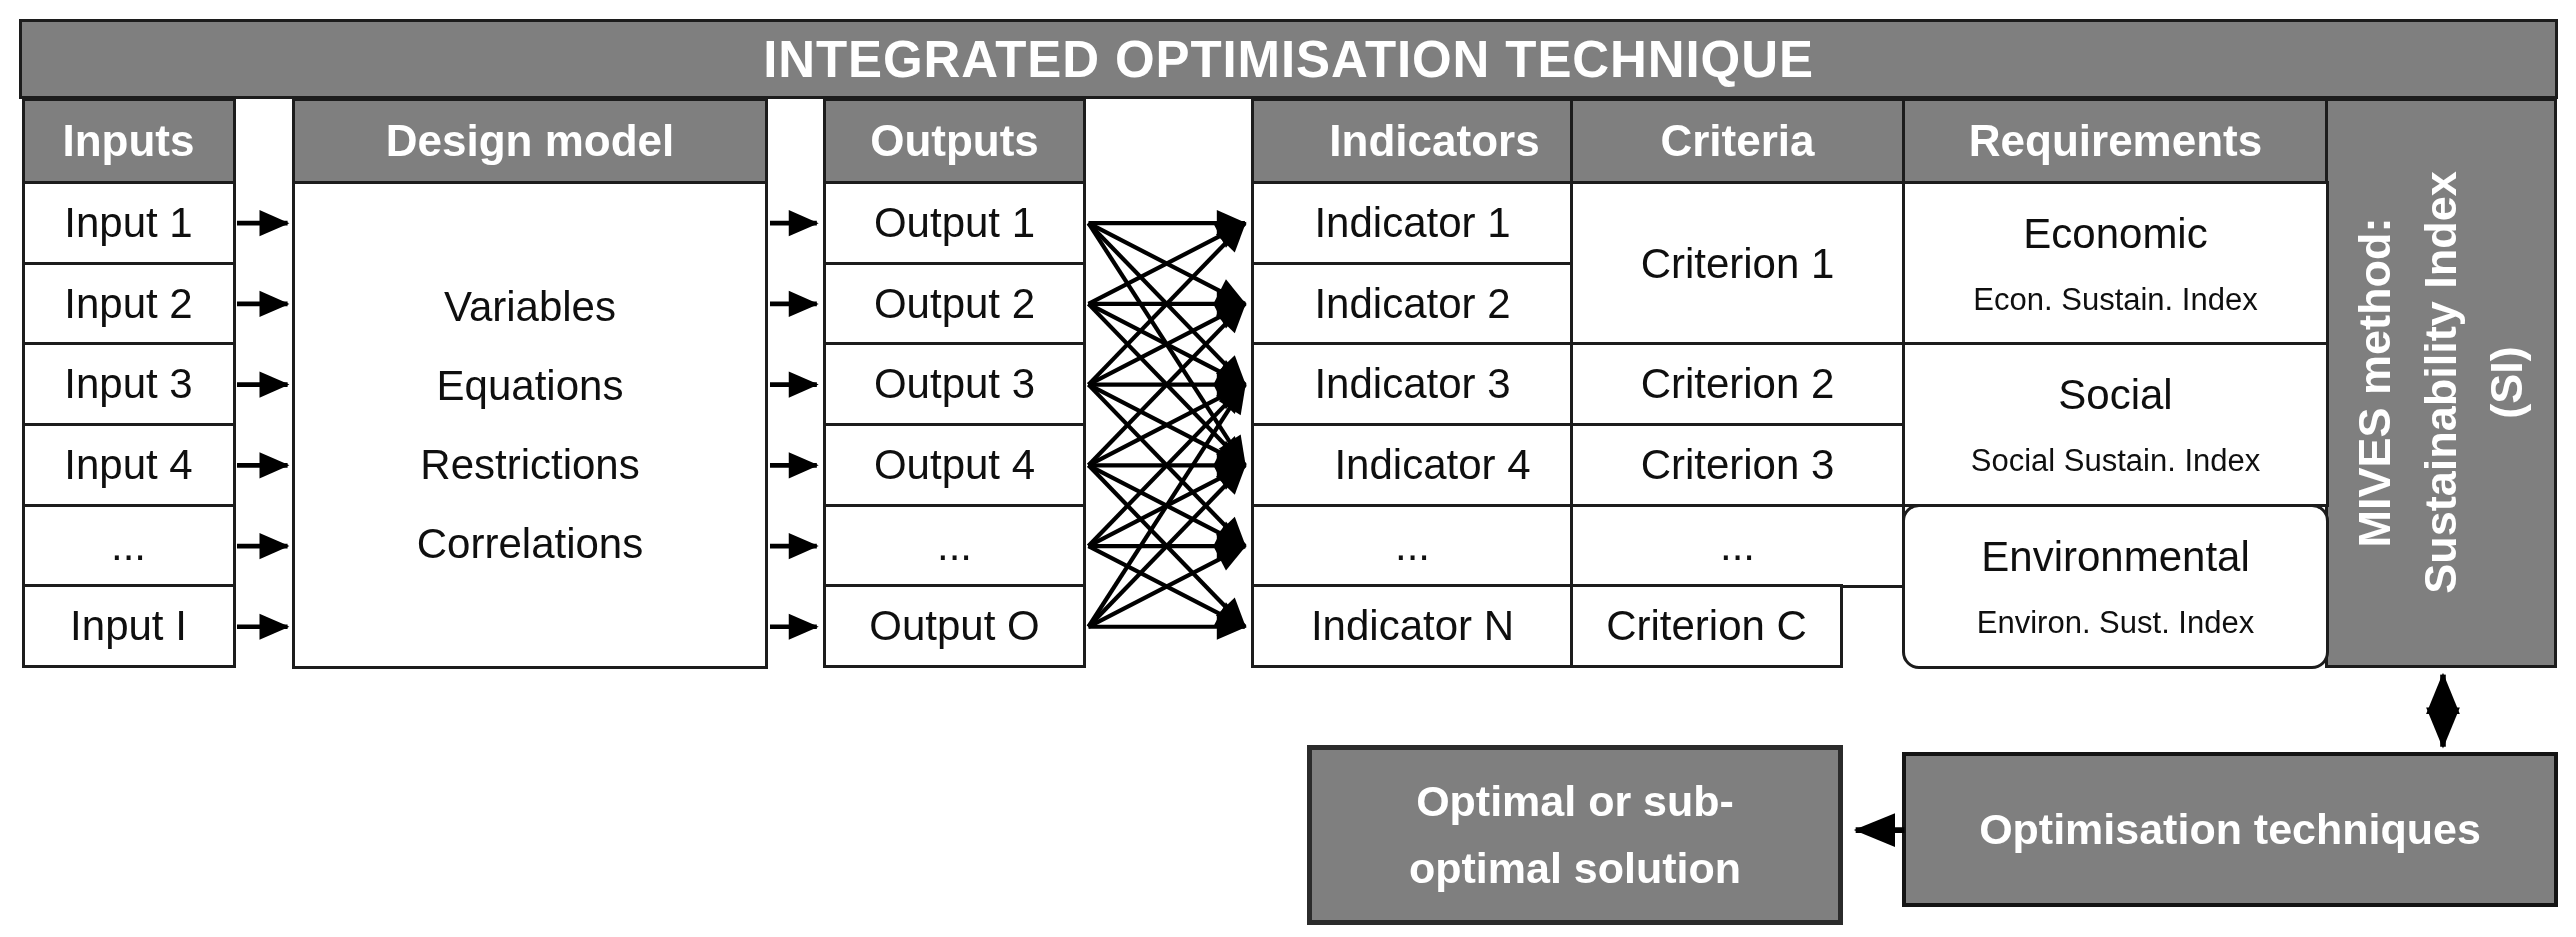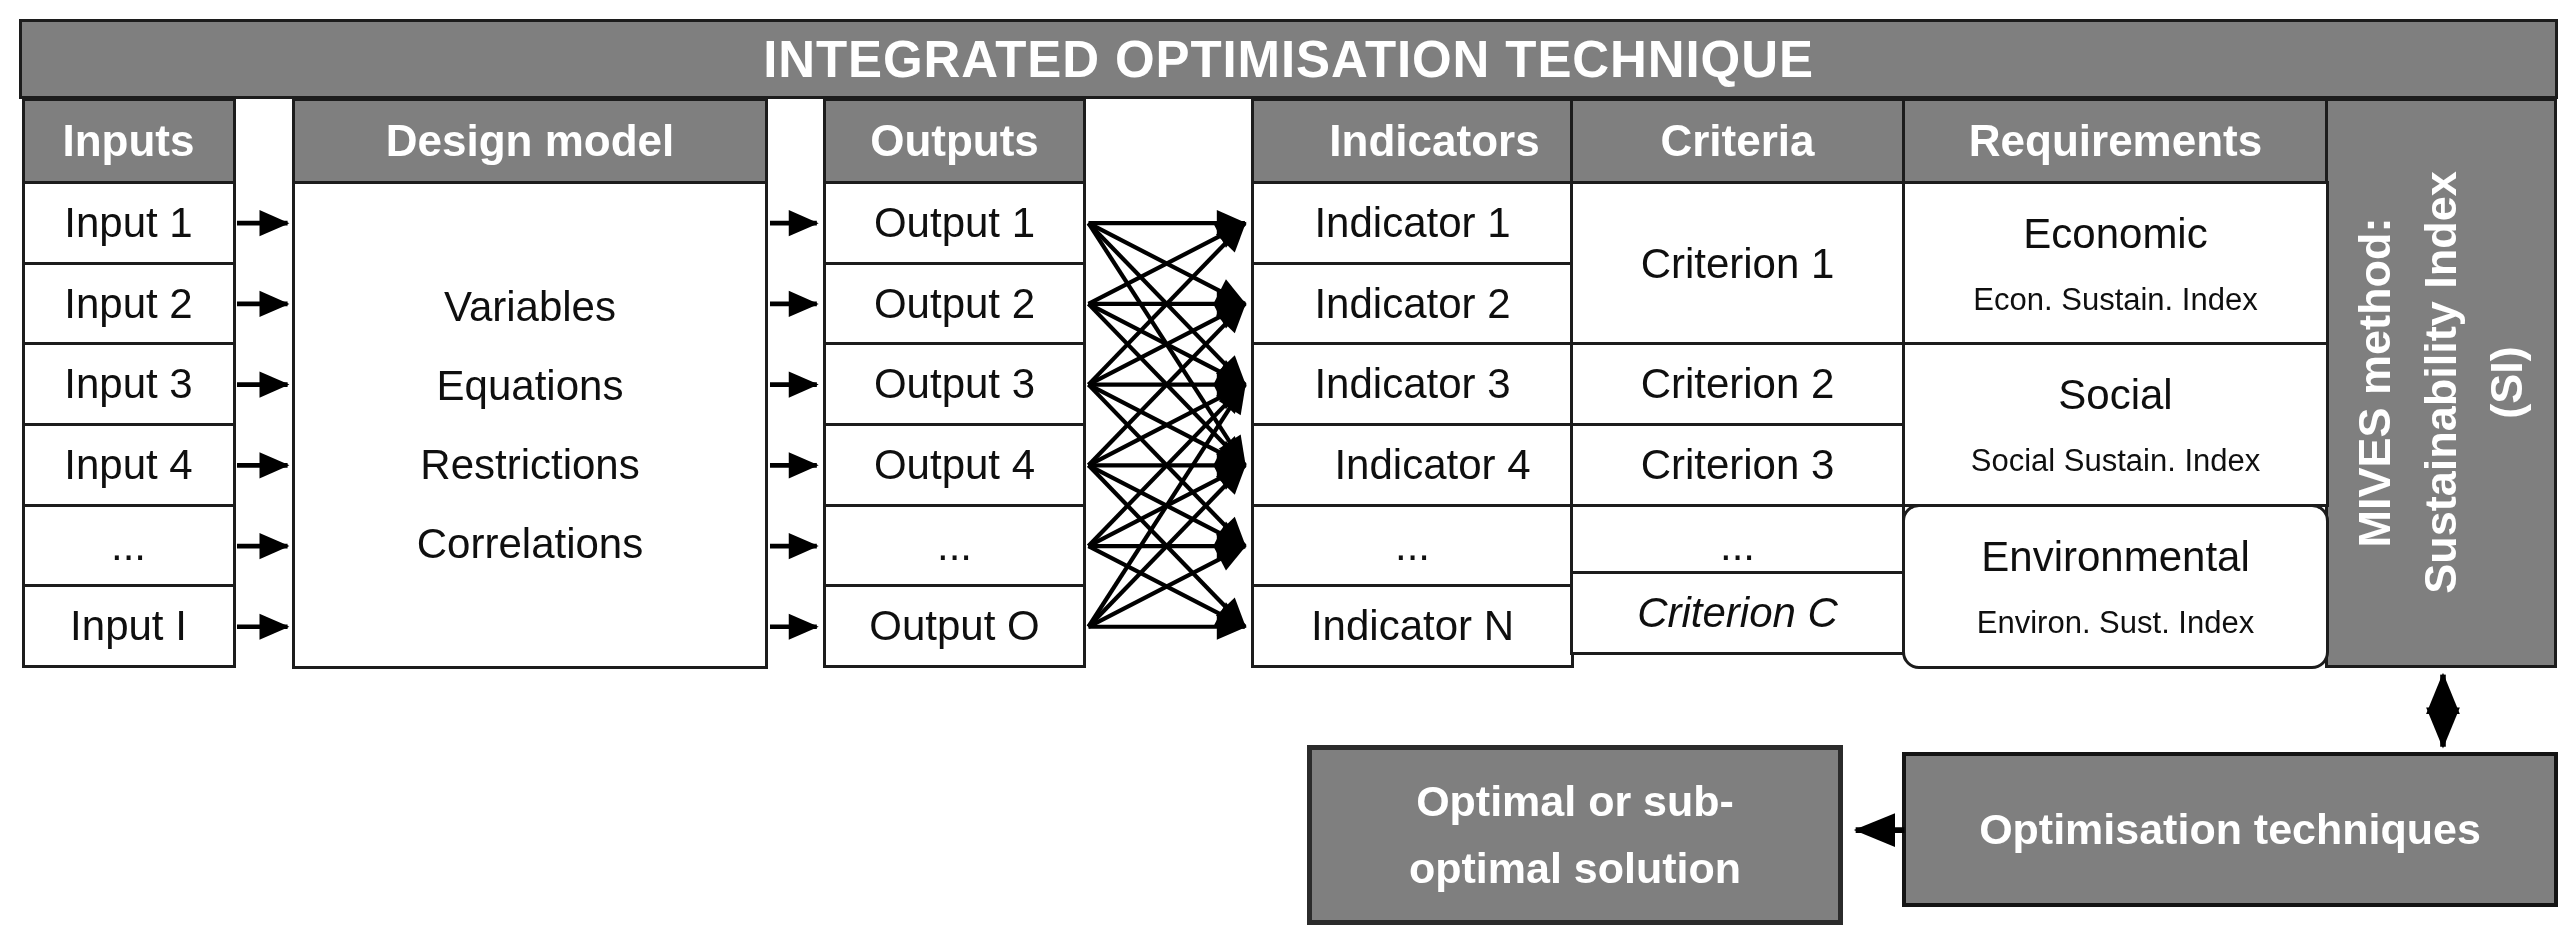--- a/index.html
+++ b/index.html
@@ -175,21 +175,21 @@
     <div class="cell" style="left: 1251px; width: 323px; top: 181px; height: 84px;">Indicator 1</div>
     <div class="cell" style="left: 1251px; width: 323px; top: 262px; height: 84px;">Indicator 2</div>
     <div class="cell" style="left: 1251px; width: 323px; top: 342px; height: 84px;">Indicator 3</div>
     <div class="cell" style="left: 1251px; width: 323px; top: 423px; height: 84px; padding-left: 40px;">Indicator 4</div>
     <div class="cell" style="left: 1251px; width: 323px; top: 504px; height: 84px;">...</div>
     <div class="cell" style="left: 1251px; width: 323px; top: 584px; height: 84px;">Indicator N</div>
     <div class="cell" style="left: 1570px; width: 335px; top: 181px; height: 165px;">Criterion 1</div>
     <div class="cell" style="left: 1570px; width: 335px; top: 342px; height: 84px;">Criterion 2</div>
     <div class="cell" style="left: 1570px; width: 335px; top: 423px; height: 84px;">Criterion 3</div>
     <div class="cell" style="left: 1570px; width: 335px; top: 504px; height: 84px;">...</div>
-    <div class="cell" style="left: 1570px; width: 335px; top: 571px; height: 84px; font-style: italic;">Criterion C</div>
+    <div class="cell" style="left: 1570px; width: 273px; top: 584px; height: 84px;">Criterion C</div>
     <div class="cell req-cell" style="left: 1902px; width: 427px; top: 181px; height: 165px;">
       <div class="req-title">Economic</div>
       <div class="req-sub">Econ. Sustain. Index</div>
     </div>
     <div class="cell req-cell" style="left: 1902px; width: 427px; top: 342px; height: 165px;">
       <div class="req-title">Social</div>
       <div class="req-sub">Social Sustain. Index</div>
     </div>
     <div class="cell req-cell" style="left: 1902px; width: 427px; top: 504px; height: 165px; border-radius: 17px;">
       <div class="req-title">Environmental</div>

